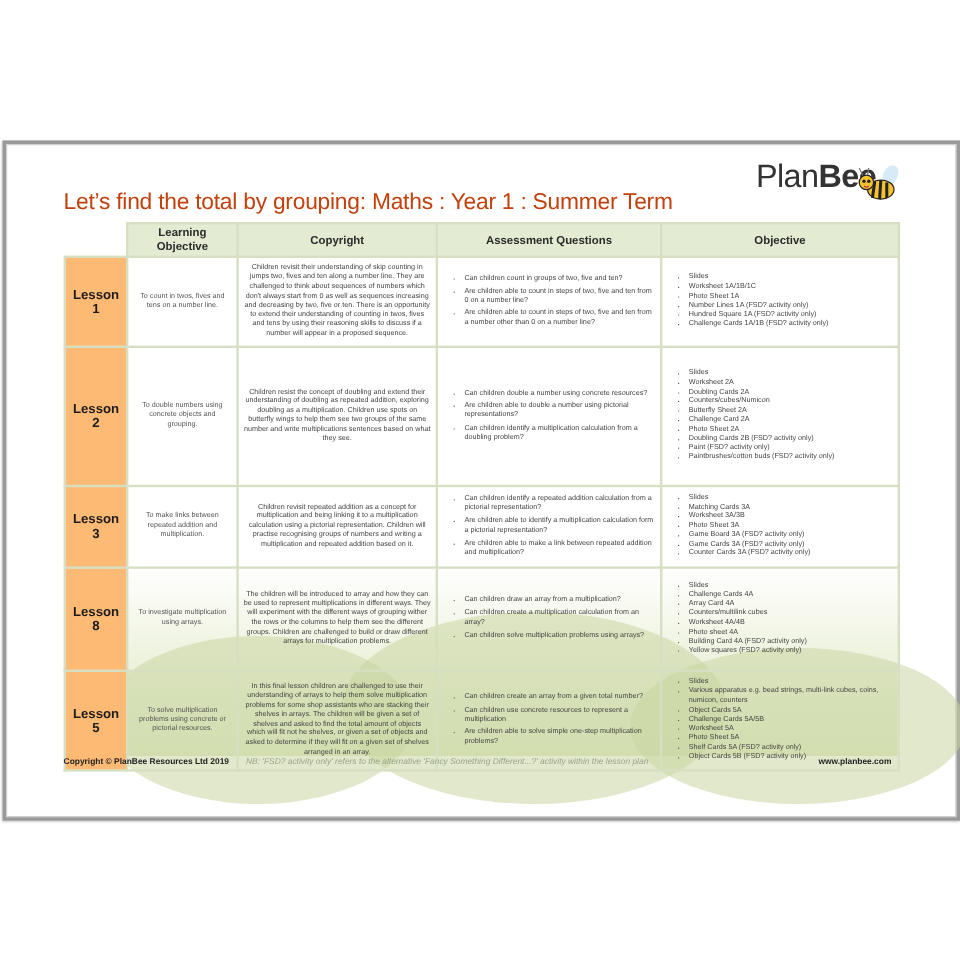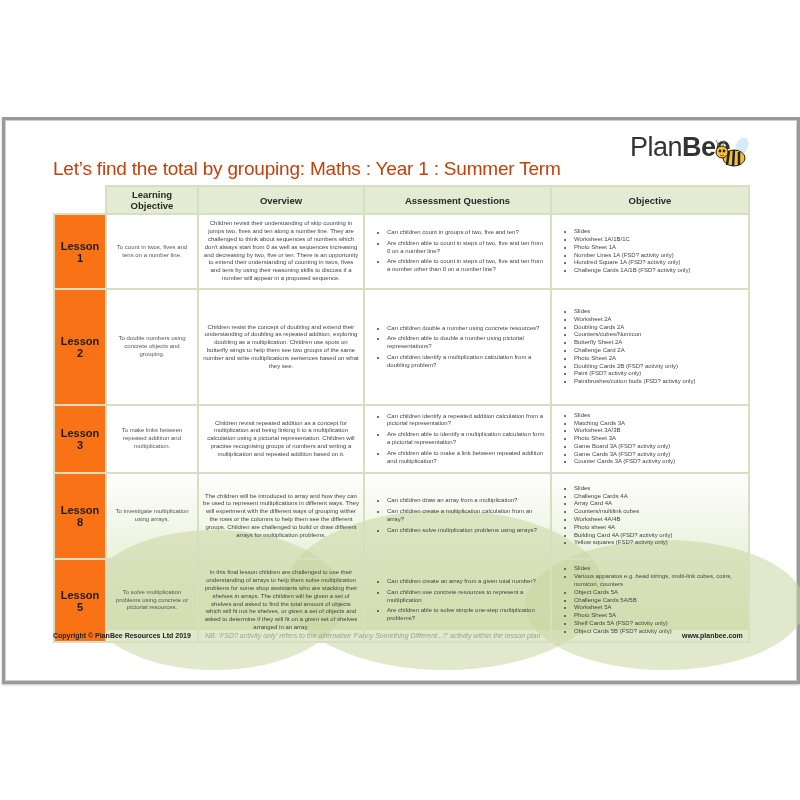--- a/index.html
+++ b/index.html
@@ -6,21 +6,21 @@
   body{width:800px;height:800px;position:relative;overflow:hidden;font-family:"Liberation Sans",sans-serif;color:#222;}
   .frame{position:absolute;left:2px;top:117px;width:792px;height:561px;background:#fff;border:3px solid #9a9a9a;box-shadow:inset 0 0 0 1px #cfcfcf, 0 1px 2px rgba(0,0,0,.25);}
   .title{position:absolute;left:53px;top:158px;font-size:19px;color:#c2410c;letter-spacing:-0.2px;white-space:nowrap;}
   .logo{position:absolute;left:630px;top:132px;font-size:27px;color:#333;letter-spacing:-0.5px;}
   .logo b{font-weight:bold;}
   .bee{position:absolute;left:712px;top:138px;width:40px;height:34px;}
   table.plan{position:absolute;left:53px;top:185px;width:695px;border-collapse:collapse;table-layout:fixed;}
   table.plan td, table.plan th{border:2px solid #d6dfc2;vertical-align:middle;padding:2px 4px;}
   table.plan th{background:#e3ebd3;height:18px;font-size:9.5px;font-weight:bold;color:#2a2a2a;text-align:center;}
   th.blank{background:#fff !important;border-top-color:#fff !important;border-left-color:#fff !important;}
-  td.lesson{background:#f97316;font-weight:bold;font-size:11px;text-align:center;color:#1c1c1c;}
+  td.lesson{background:#fdba74;font-weight:bold;font-size:11px;text-align:center;color:#1c1c1c;}
   td.lo{font-size:6px;text-align:center;color:#555;line-height:1.3;}
   td.ov{font-size:6px;text-align:center;color:#444;line-height:1.3;}
   td.aq, td.res{font-size:6px;color:#444;line-height:1.3;}
   ul{margin:0;padding-left:18px;}
   td.aq li{margin:3px 0;}
   td.res li{margin:0;}
   .landscape{position:absolute;left:105px;top:470px;width:643px;height:160px;pointer-events:none;
     background:linear-gradient(180deg, rgba(255,255,255,0) 0%, rgba(226,234,200,.55) 45%, rgba(214,226,180,.8) 100%);}
   .hill{position:absolute;border-radius:50%;background:rgba(200,214,160,.55);}
   .footer{position:absolute;top:632px;font-size:7px;white-space:nowrap;}
@@ -58,21 +58,21 @@
       <col style="width:52px">
       <col style="width:92px">
       <col style="width:166px">
       <col style="width:187px">
       <col style="width:198px">
     </colgroup>
   <thead>
     <tr>
       <th class="blank"></th>
       <th>Learning Objective</th>
-      <th>Overview</th>
+      <th>Copyright</th>
       <th>Assessment Questions</th>
       <th>Objective</th>
     </tr>
   </thead>
   <tbody>
     <tr class="r1">
       <td class="lesson">Lesson 1</td>
       <td class="lo">To count in twos, fives and tens on a number line.</td>
       <td class="ov">Children revisit their understanding of skip counting in jumps two, fives and ten along a number line. They are challenged to think about sequences of numbers which don't always start from 0 as well as sequences increasing and decreasing by two, five or ten. There is an opportunity to extend their understanding of counting in twos, fives and tens by using their reasoning skills to discuss if a number will appear in a proposed sequence.</td>
       <td class="aq">

